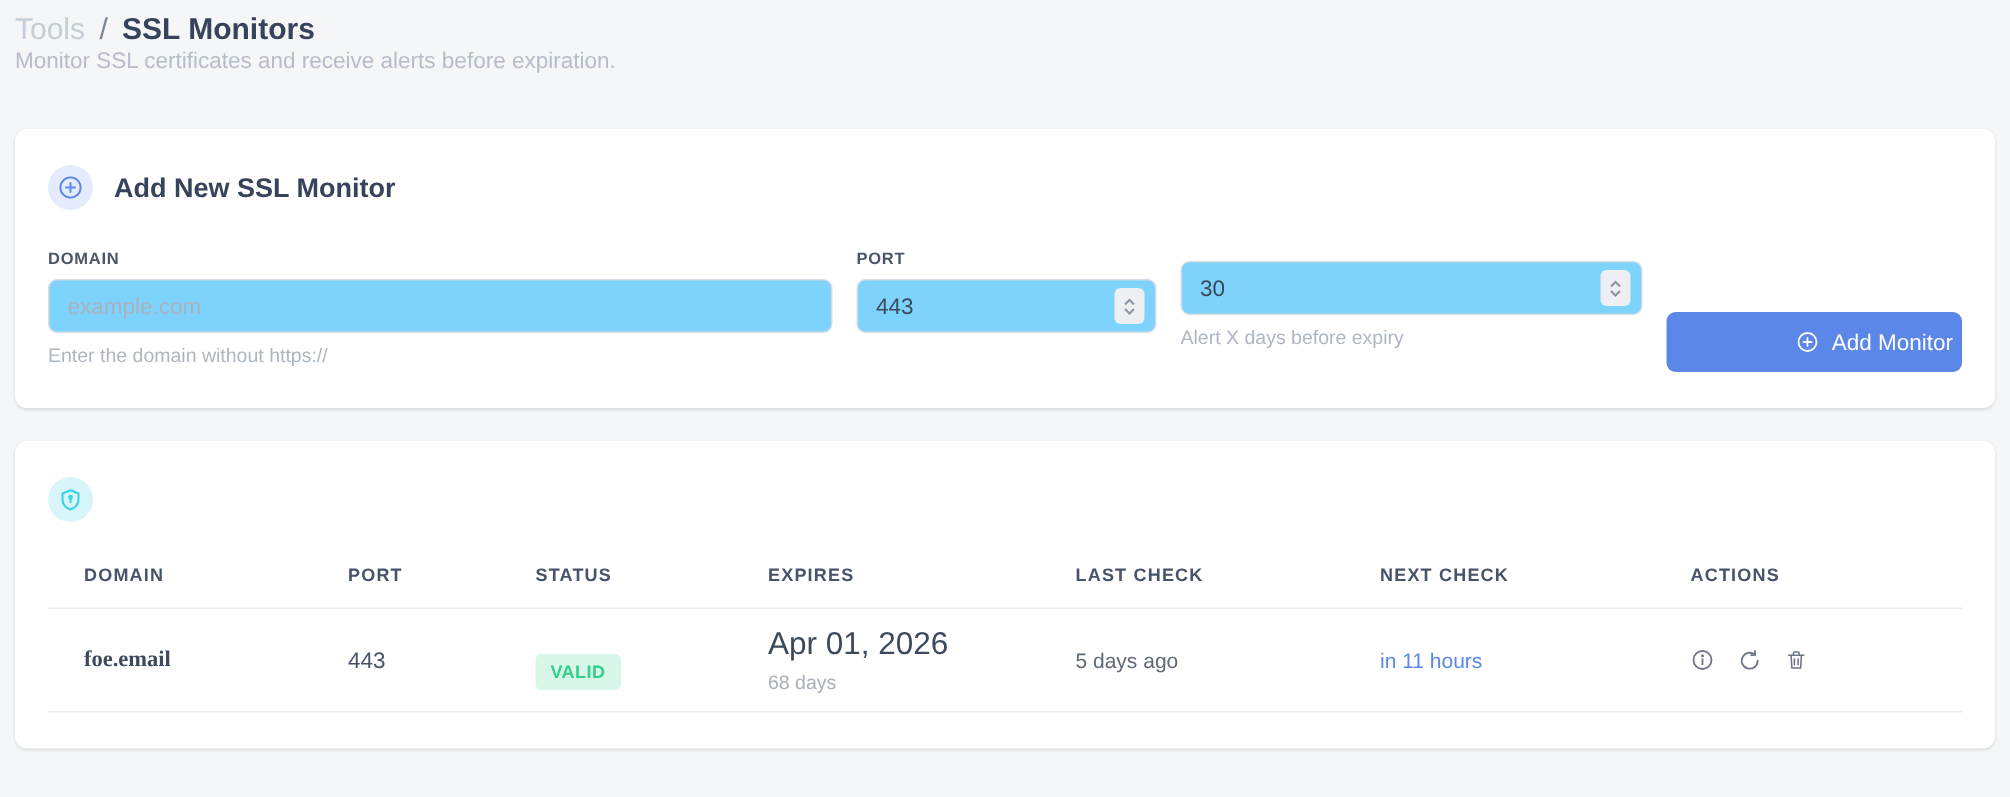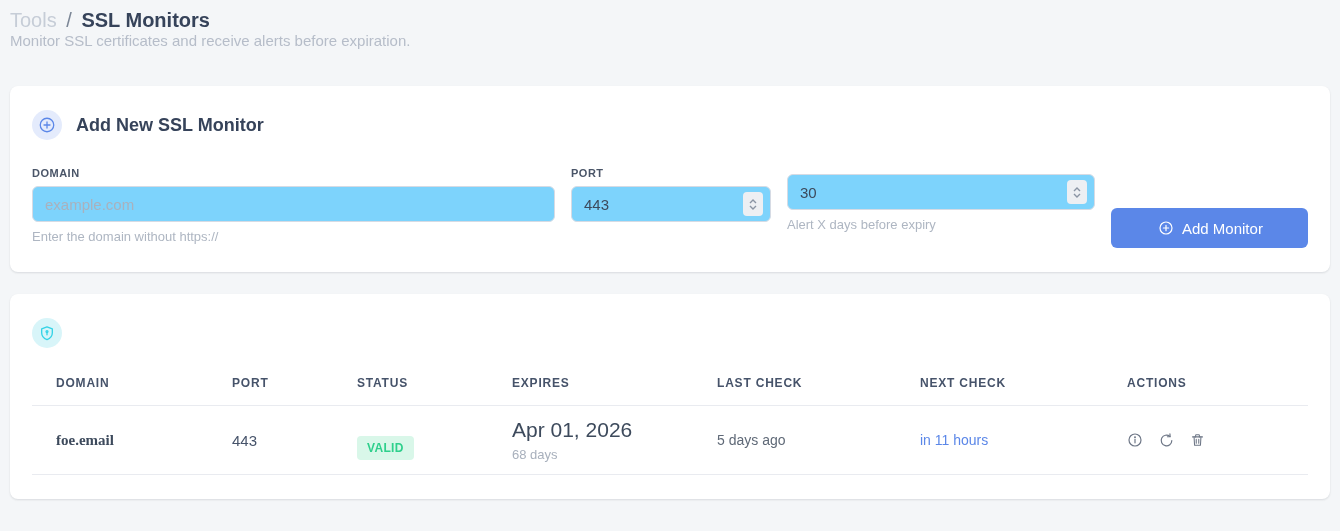--- a/index.html
+++ b/index.html
@@ -56,21 +56,21 @@
   .spinner {
     position: absolute; right: 8px; top: 50%; transform: translateY(-50%);
     width: 20px; height: 24px; background: #edeff3; border-radius: 4px;
     display: flex; flex-direction: column; align-items: center; justify-content: center;
     gap: 1px; cursor: pointer; color: #8a94a4;
   }
   .btn-add {
     width: 197px; height: 40px; margin-top: 41px; flex: 0 0 auto;
     background: #5b87e8; color: #fff; border: none; border-radius: 6px;
     font-size: 15px; font-family: "Liberation Sans", sans-serif;
-    display: flex; align-items: center; justify-content: flex-start; gap: 8px; cursor: pointer; padding-left: 47px;
+    display: flex; align-items: center; justify-content: flex-end; gap: 8px; cursor: pointer; padding-left: 47px;
   }
 
   
   .monitors-table { width: 100%; margin-top: 24px; border-collapse: collapse; table-layout: fixed; }
   .monitors-table th {
     text-align: left; font-size: 12px; font-weight: 700; letter-spacing: .8px;
     color: #46536a; padding: 4px 0 15px 0; border-bottom: 1px solid #e9ebf0;
   }
   .monitors-table td { padding: 12px 0; border-bottom: 1px solid #e9ebf0; vertical-align: middle; }
   .monitors-table th:first-child, .monitors-table td:first-child { padding-left: 24px; }

